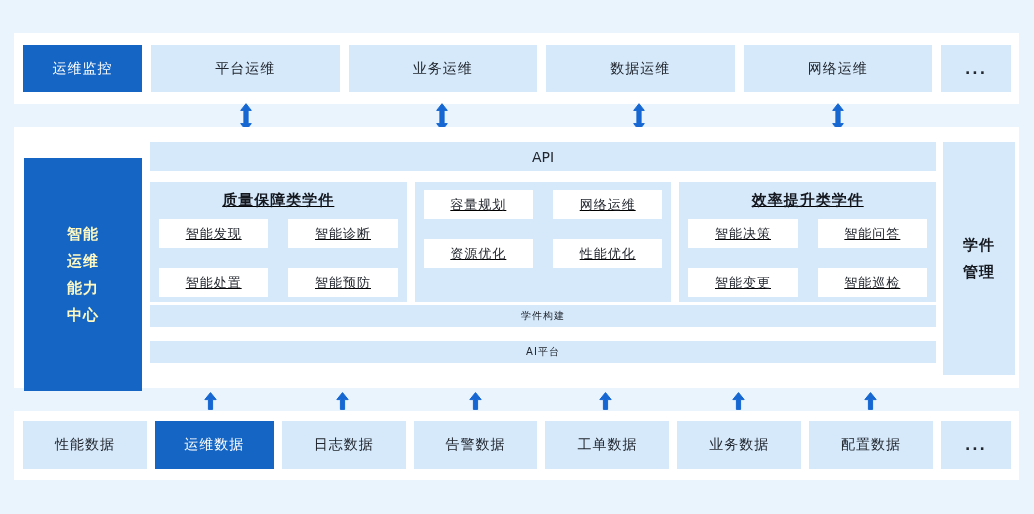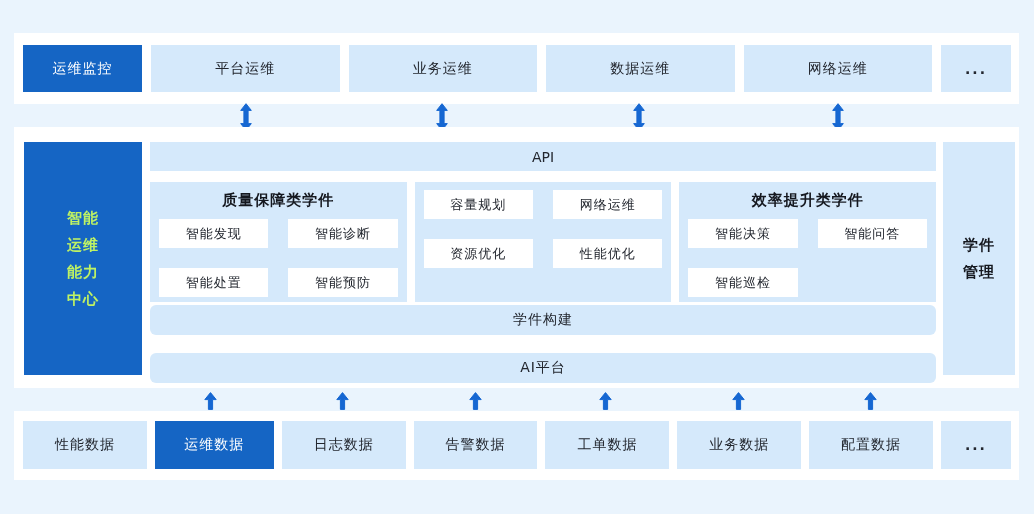--- a/index.html
+++ b/index.html
@@ -20,38 +20,38 @@
   #panel-mid{top:127px;height:261px;}
   .row{display:flex;height:100%;align-items:stretch;}
   #panel-top .row{padding:12px 8px 12px 9px;gap:9px;}
   #panel-bottom .row{padding:10px 8px 11px 9px;gap:8px;}
   .box{display:flex;align-items:center;justify-content:center;
        font-size:14px;font-weight:500;color:var(--text);}
   .box.primary{width:119px;flex:none;background:var(--primary);color:#ffffff;letter-spacing:1px;}
   .box.light{flex:1;background:var(--light);letter-spacing:1px;}
   .box.more{flex:none;width:70px;font-weight:700;letter-spacing:2px;}
   
-  .center-block{position:absolute;left:10px;top:15px;width:118px;height:233px;
-      background:var(--primary);color:#bef264;display:flex;align-items:center;justify-content:center;
+  .center-block{position:absolute;left:10px;top:31px;width:118px;height:233px;
+      background:var(--primary);color:#fef9c3;display:flex;align-items:center;justify-content:center;
       font-size:15px;font-weight:600;line-height:27px;letter-spacing:1px;white-space:pre-line;text-align:center;}
   .api-bar{position:absolute;left:136px;top:15px;width:786px;height:29px;background:var(--light);
       display:flex;align-items:center;justify-content:center;font-size:14px;color:var(--text);}
-  .cat-row{position:absolute;left:136px;top:55px;width:786px;height:120px;display:flex;gap:8px;}
+  .cat-row{position:absolute;left:136px;top:55px;width:786px;height:120px;display:flex;gap:8px;text-decoration:underline;}
   .category{flex:1;background:var(--light);padding:8px 9px 6px;display:flex;flex-direction:column;}
   .cat-title{text-align:center;font-size:15px;font-weight:700;color:#15181f;height:21px;line-height:21px;margin-bottom:8px;letter-spacing:1px;}
   .cat-grid{display:grid;grid-template-columns:1fr 1fr;grid-auto-rows:29px;gap:20px;}
   .cell{background:#ffffff;display:flex;align-items:center;justify-content:center;
       font-size:13px;color:var(--text);letter-spacing:1px;}
   .mgmt-block{position:absolute;left:929px;top:15px;width:72px;height:233px;background:var(--light);
       display:flex;align-items:center;justify-content:center;font-size:15px;font-weight:600;
       color:#15181f;line-height:27px;white-space:pre-line;text-align:center;letter-spacing:1px;}
-  .wide-bar{position:absolute;left:136px;width:786px;height:30px;background:var(--light);
-      display:flex;align-items:center;justify-content:center;font-size:14px;color:var(--text);letter-spacing:1px;border-radius:6px;}
+  .wide-bar{position:absolute;left:136px;width:786px;height:22px;background:var(--light);
+      display:flex;align-items:center;justify-content:center;font-size:10px;color:var(--text);letter-spacing:1px;}
   #build-bar{top:178px;}
-  #ai-bar{top:226px;}
+  #ai-bar{top:214px;}
   .v-arrow{position:absolute;top:103px;width:12px;height:28px;}
   .u-arrow{position:absolute;top:392px;width:13px;height:18px;}
   .v-arrow svg,.u-arrow svg{display:block;width:100%;height:100%;}
 </style>
 </head>
 <body>
 
 <div class="stage">
 
   <div class="panel" id="panel-top">
@@ -109,20 +109,21 @@
           <div class="cell">网络运维</div>
           <div class="cell">资源优化</div>
           <div class="cell">性能优化</div>
         </div>
       </div>
       <div class="category">
         <div class="cat-title">效率提升类学件</div>
         <div class="cat-grid">
           <div class="cell">智能决策</div>
           <div class="cell">智能问答</div>
+          <div class="cell">智能变更</div>
           <div class="cell">智能巡检</div>
         </div>
       </div>
     </div>
 
     <div class="mgmt-block">学件
 管理</div>
     <div class="wide-bar" id="build-bar">学件构建</div>
     <div class="wide-bar" id="ai-bar">AI平台</div>
   </div>

